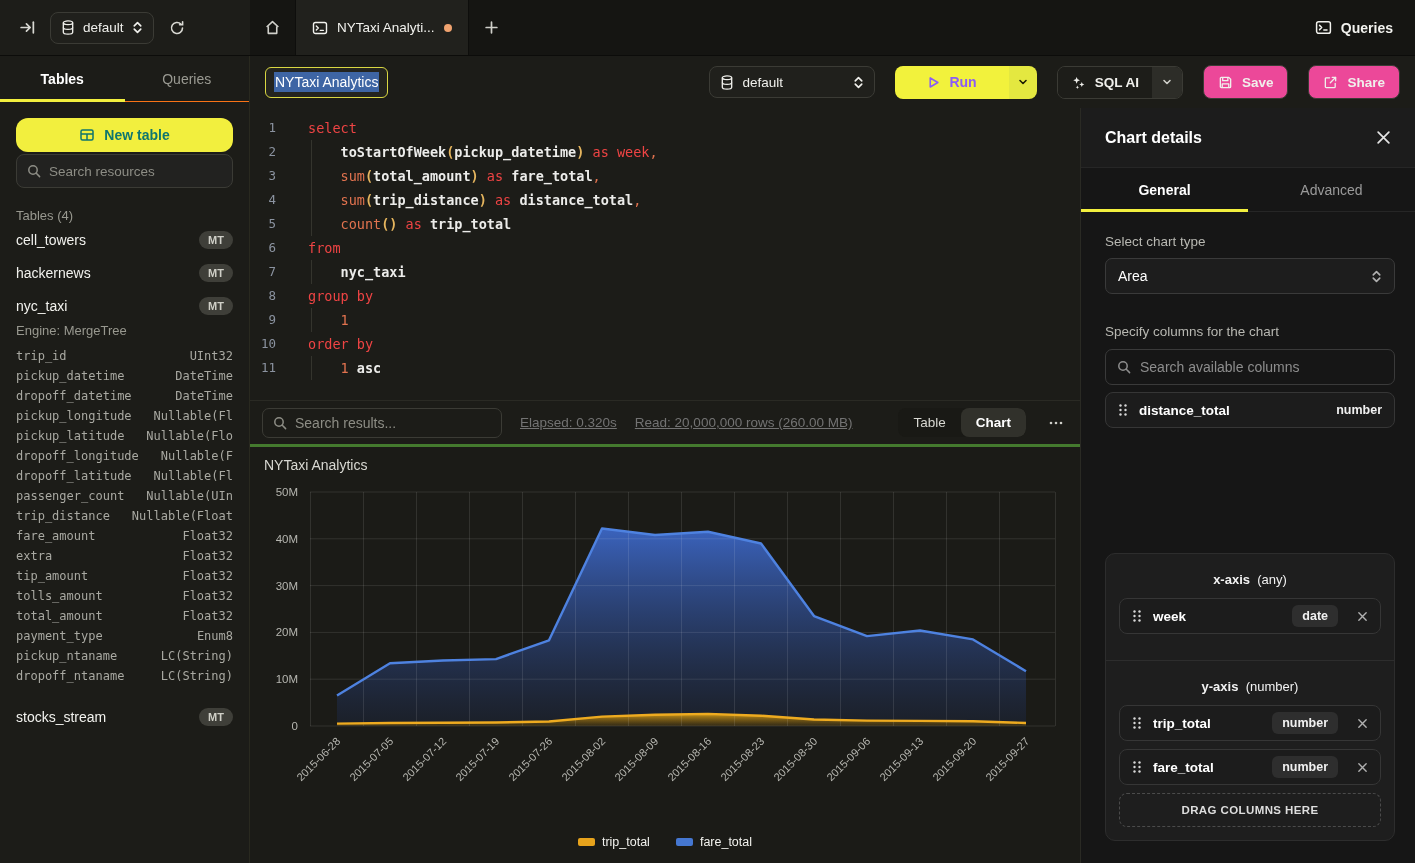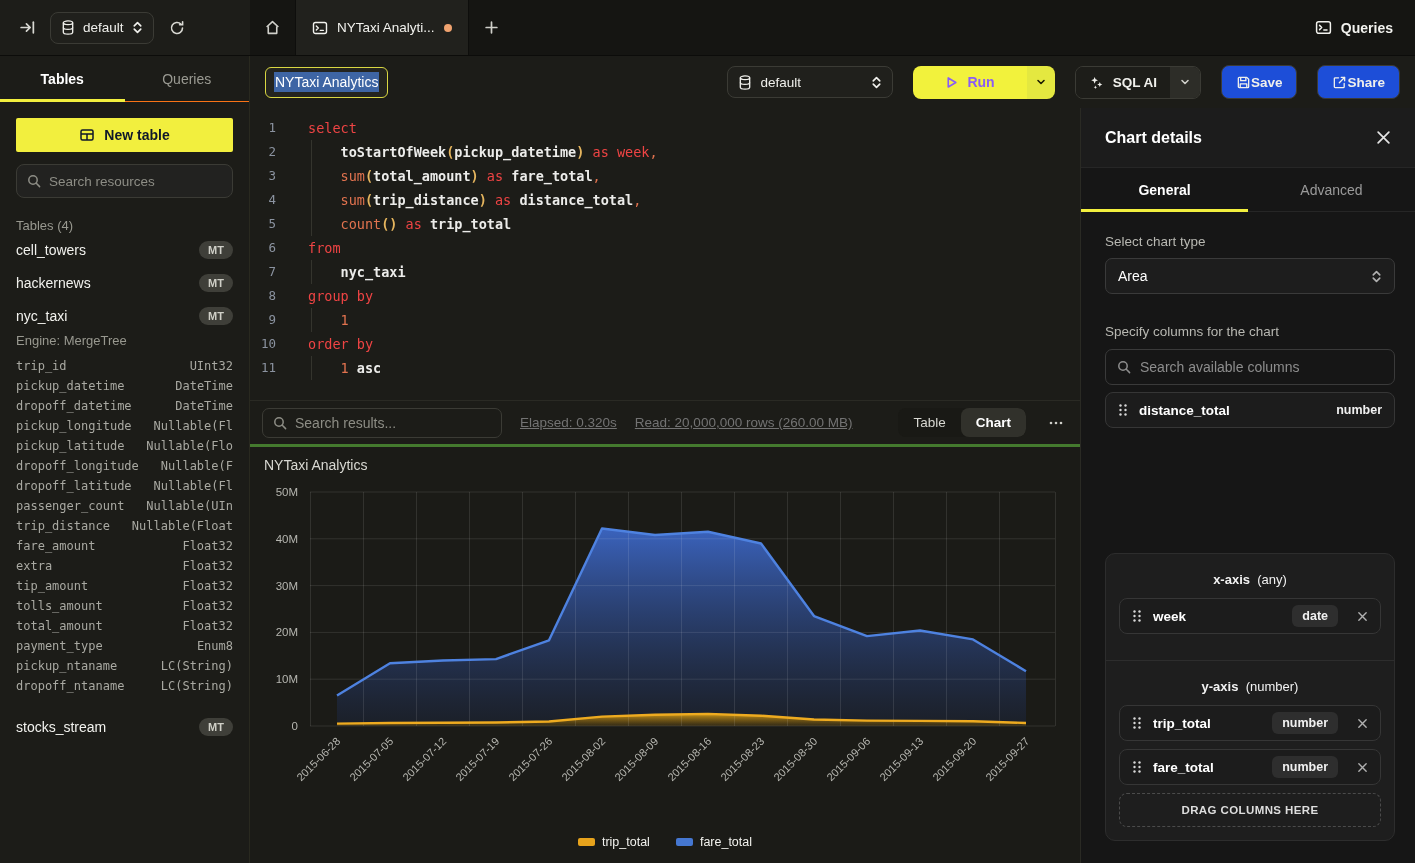--- a/index.html
+++ b/index.html
@@ -23,38 +23,38 @@
   .topbar-right { display:flex; align-items:center; padding:0 22px; margin-left:auto; }
   .queries-btn { display:flex; align-items:center; gap:9px; color:#f2f2ee; font-size:14px; font-weight:600; cursor:pointer; }
 
   
   .sidebar { position:absolute; top:56px; left:0; width:250px; bottom:0; background:#1c1c18; border-right:1px solid #29291f; display:flex; flex-direction:column; }
   .sb-tabs { display:flex; height:46px; border-bottom:1px solid #f97316; flex:none; }
   .sb-tab { flex:1; display:flex; align-items:center; justify-content:center; font-size:14px; color:#9a9a92; cursor:pointer; position:relative; }
   .sb-tab.active { color:#ffffff; font-weight:600; }
   .sb-tab.active::after { content:""; position:absolute; left:0; right:0; bottom:-1px; height:3px; background:#f2ef3e; }
   .sb-body { padding:16px; overflow:hidden; }
-  .newtable-btn { width:100%; height:34px; border-radius:2px; background:#f2ef3e; color:#0f172a; font-weight:600; font-size:14px; display:flex; align-items:center; justify-content:center; gap:9px; cursor:pointer; }
-  .search-box { margin-top:12px; height:34px; border:1px solid #3b3b35; border-radius:8px; background:#222220; display:flex; align-items:center; gap:8px; padding:0 10px; color:#8d8d85; cursor:text; }
+  .newtable-btn { width:100%; height:34px; border-radius:12px; background:#f2ef3e; color:#0f766e; font-weight:600; font-size:14px; display:flex; align-items:center; justify-content:center; gap:9px; cursor:pointer; }
+  .search-box { margin-top:2px; height:34px; border:1px solid #3b3b35; border-radius:8px; background:#222220; display:flex; align-items:center; gap:8px; padding:0 10px; color:#8d8d85; cursor:text; }
   .search-box .ph { font-size:13.5px; color:#8d8d85; }
   .sb-section { margin-top:20px; font-size:13px; color:#98988f; }
   .tbl-row { display:flex; align-items:center; justify-content:space-between; height:33px; cursor:pointer; }
   .tbl-name { font-size:14px; color:#f2f2ee; }
   .mt-badge { background:#3f3f39; color:#cfcfc7; font-size:11px; font-weight:700; padding:3px 9px; border-radius:999px; }
   .engine { font-size:13px; color:#98988f; margin:1px 0 8px; }
   .col-row { display:flex; justify-content:space-between; height:20px; align-items:center; font-family:"DejaVu Sans Mono", monospace; font-size:12px; color:#a9a9a2; cursor:default; }
   .gap14 { height:14px; }
 
   
   .main { position:absolute; top:56px; left:250px; right:0; bottom:0; background:#1c1c18; display:flex; flex-direction:column; }
   .editor-header { height:52px; flex:none; display:flex; align-items:center; padding:0 15px; gap:20px; }
   .title-input { height:31px; border:1px solid #d9d742; border-radius:6px; background:#24241f; display:flex; align-items:center; padding:0 8px; cursor:text; }
   .title-input .sel { background:#3e65a4; color:#ffffff; font-size:14px; padding:2px 1px; }
   .hdr-actions { margin-left:auto; display:flex; align-items:center; gap:20px; }
-  .btn { height:33px; display:flex; align-items:center; padding:16px 14px; border:1px solid #3b3b35; border-radius:8px; color:#f0f0ec; font-size:13.5px; font-weight:600; cursor:pointer; background:#1d4ed8; }
+  .btn { height:33px; display:flex; align-items:center; gap:9px; padding:16px 14px; border:1px solid #3b3b35; border-radius:8px; color:#f0f0ec; font-size:13.5px; font-weight:600; cursor:pointer; background:#ec4899; }
   .split { display:flex; align-items:stretch; border-radius:8px; overflow:hidden; cursor:pointer; }
   .run-main { display:flex; align-items:center; gap:9px; background:#f2f23c; color:#8b5cf6; font-weight:600; padding:0 32px; height:33px; }
   .run-caret { width:28px; background:#e4e840; color:#1c1c03; display:flex; align-items:center; justify-content:center; }
   .sqlai { border:1px solid #3b3b35; border-radius:8px; overflow:hidden; display:flex; align-items:stretch; height:33px; cursor:pointer; }
   .sqlai-main { display:flex; align-items:center; gap:9px; padding:0 13px; color:#f0f0ec; font-weight:600; font-size:13.5px; background:#1d1d19; }
   .sqlai-caret { width:30px; background:#2d2d28; color:#cfcfc9; display:flex; align-items:center; justify-content:center; }
 
   .main-body { flex:1; display:flex; min-height:0; }
   .workspace { width:830px; flex:none; display:flex; flex-direction:column; min-height:0; }
 

